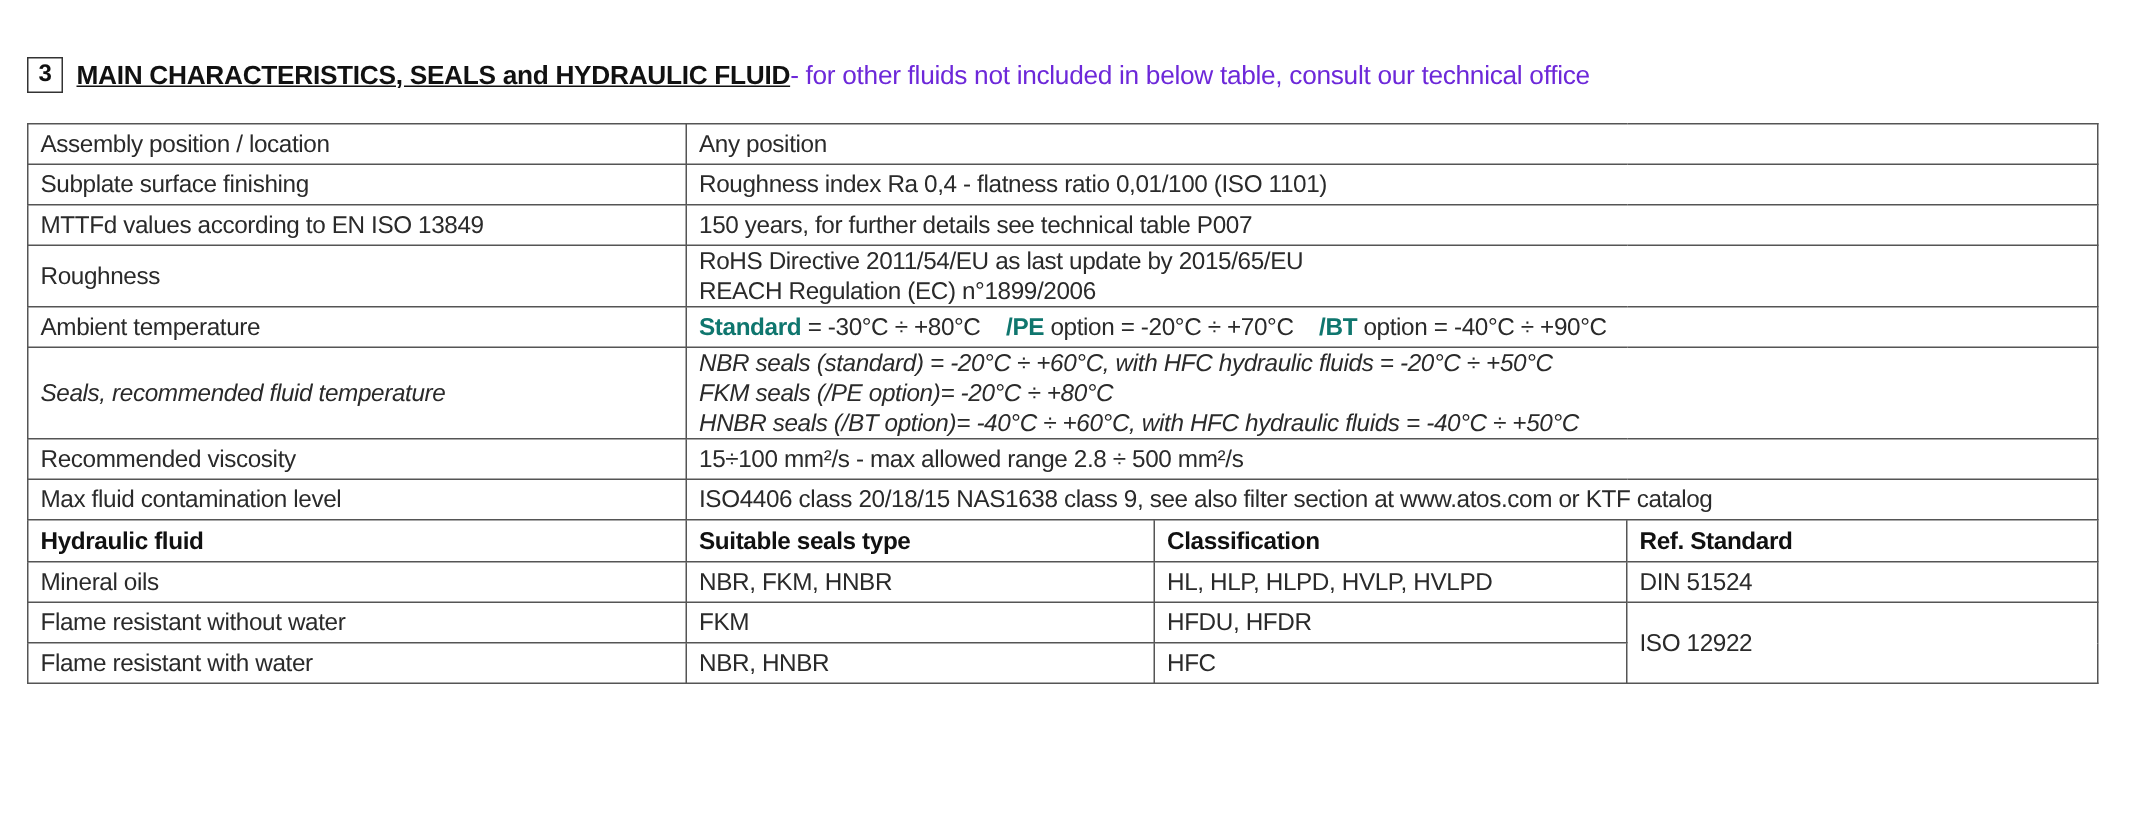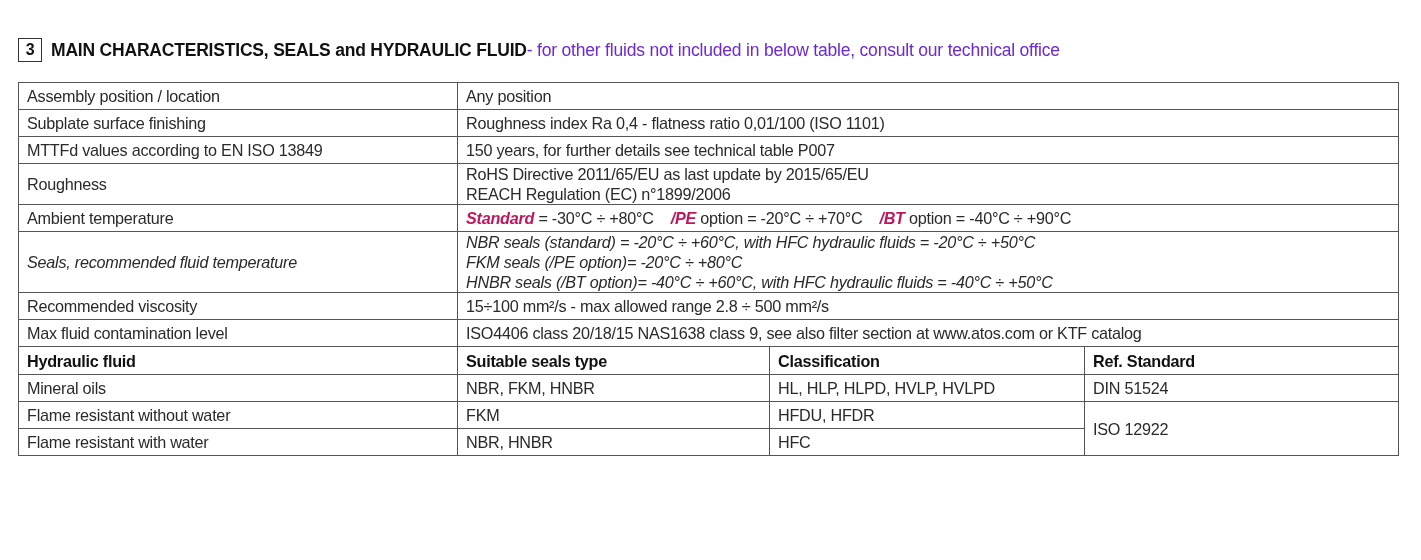--- a/index.html
+++ b/index.html
@@ -11,39 +11,39 @@
     .heading {
       position: absolute; left: 18px; top: 38px;
       display: flex; align-items: center; white-space: nowrap;
       font-size: 17.5px; letter-spacing: -0.2px;
     }
     .sec-num {
       display: inline-flex; align-items: center; justify-content: center;
       width: 22px; height: 22px; border: 1px solid #333;
       font-weight: bold; font-size: 16px; margin-right: 9px; color: #111;
     }
-    .heading .bold { font-weight: bold; color: #111; }
+    .heading .bold { font-weight: bold; color: #111; text-decoration: underline; }
     .heading .rest { color: #6d28d9; }
 
     table.spec {
       position: absolute; left: 18px; top: 82px;
       width: 1380px; border-collapse: collapse; table-layout: fixed;
       font-size: 16.2px; letter-spacing: -0.25px;
     }
     table.spec td, table.spec th {
       border: 1px solid #555; padding: 0 8px; vertical-align: middle;
       font-weight: normal; text-align: left; color: #2a2a2a;
       line-height: 20px;
     }
     tr.r1 td { height: 26px; }
     tr.r2 td { height: 40px; }
     tr.r3 td { height: 56px; font-style: italic; }
     .c-center { text-align: left; }
     th.hdr { font-weight: bold !important; color: #111 !important; height: 27px; }
-    b { color: #be185d; font-style: italic; }
+    b { color: #0f766e; }
   </style>
 </head>
 <body>
 
 <div class="heading">
   <span class="sec-num">3</span>
   <span class="bold">MAIN CHARACTERISTICS, SEALS and HYDRAULIC FLUID</span>
   <span class="rest"> - for other fluids not included in below table, consult our technical office</span>
 </div>
 
@@ -63,21 +63,21 @@
       <td>Subplate surface finishing</td>
       <td colspan="3">Roughness index Ra 0,4 - flatness ratio 0,01/100 (ISO 1101)</td>
     </tr>
     <tr class="r1">
       <td>MTTFd values according to EN ISO 13849</td>
       <td colspan="3">150 years, for further details see technical table P007</td>
     </tr>
     <tr class="r2">
       <td>Roughness</td>
       <td colspan="3">
-        <div>RoHS Directive 2011/65/EU as last update by 2015/65/EU</div>
+        <div>RoHS Directive 2011/54/EU as last update by 2015/65/EU</div>
         <div>REACH Regulation (EC) n°1899/2006</div>
       </td>
     </tr>
     <tr class="r1">
       <td>Ambient temperature</td>
       <td colspan="3">
         <b>Standard</b><span> = -30°C ÷ +80°C</span>&nbsp;&nbsp;&nbsp;&nbsp;<b>/PE</b><span> option = -20°C ÷ +70°C</span>&nbsp;&nbsp;&nbsp;&nbsp;<b>/BT</b><span> option = -40°C ÷ +90°C</span>
       </td>
     </tr>
     <tr class="r3">

